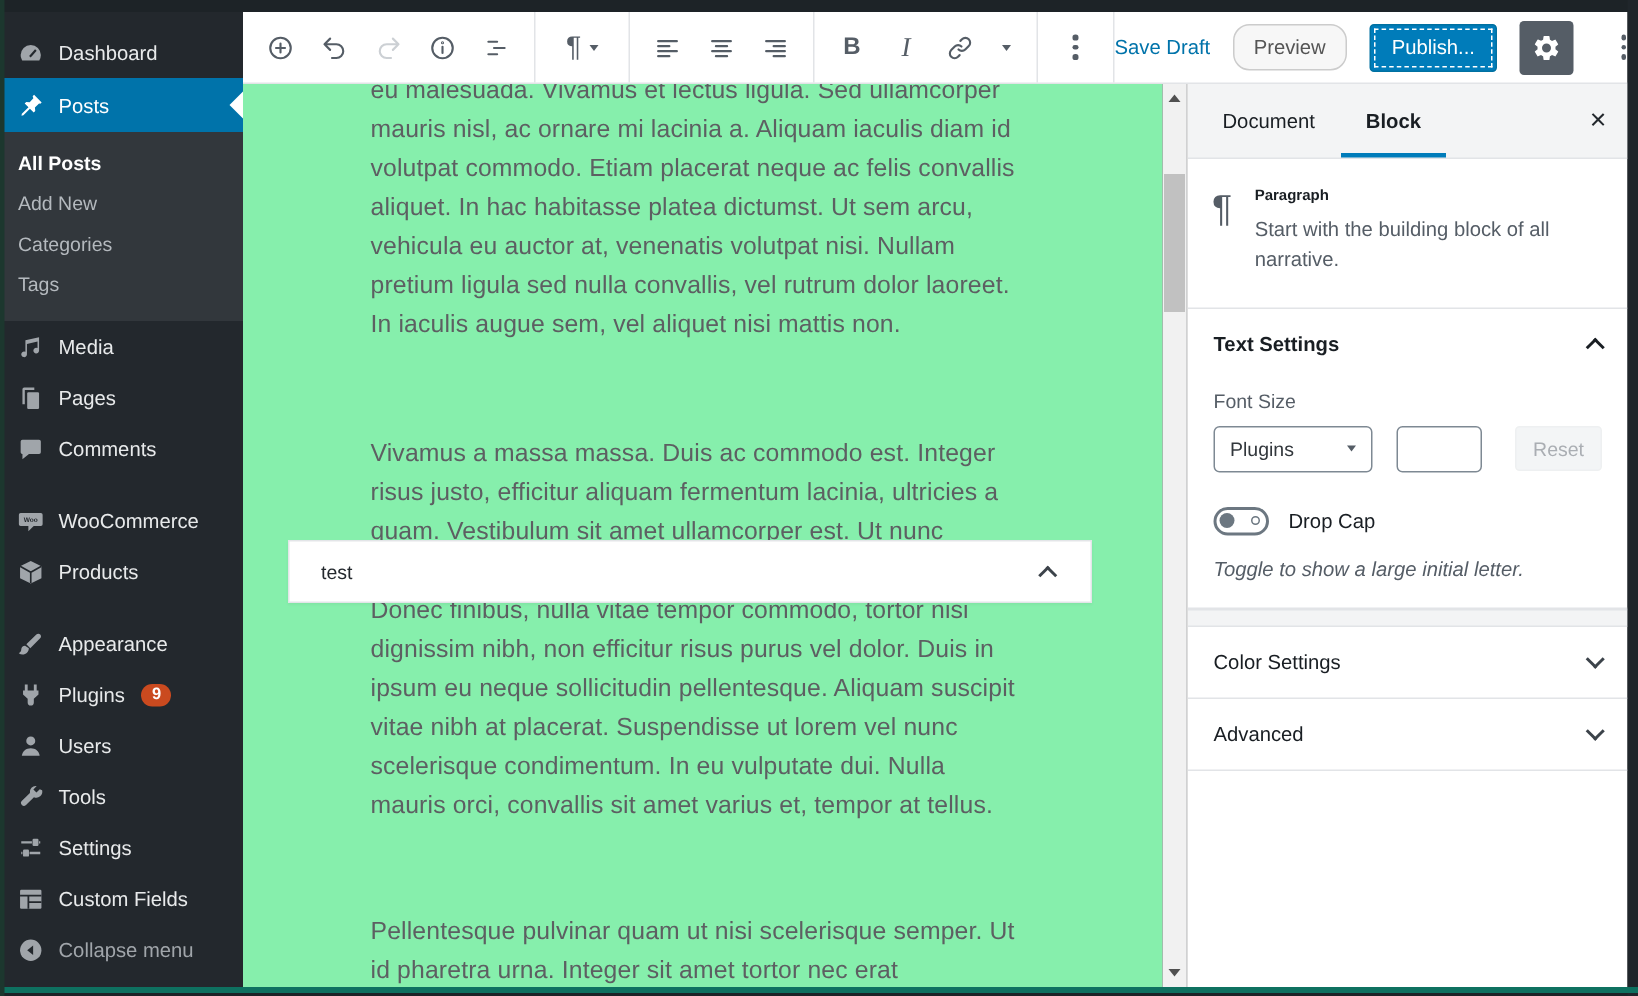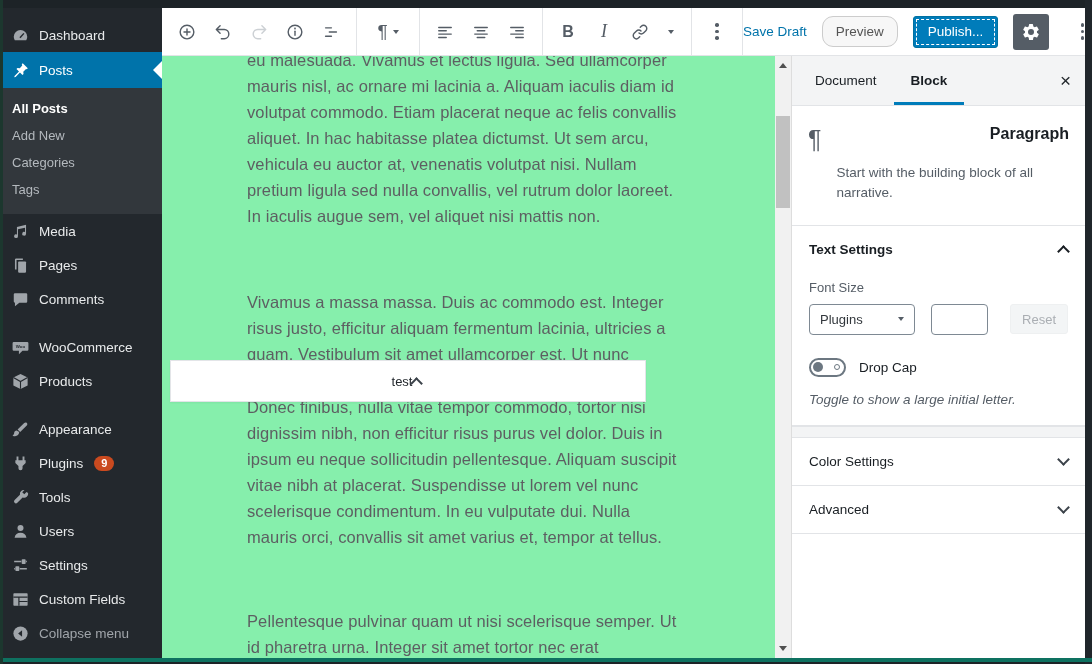--- a/index.html
+++ b/index.html
@@ -53,23 +53,23 @@
   .btn-gear { width:36px; height:36px; background:#555d66; border:none; border-radius:3px; display:flex;
               align-items:center; justify-content:center; cursor:pointer; }
   .btn-gear svg { width:20px; height:20px; fill:#fff; }
 
   
   #content-area { position:absolute; left:162px; top:56px; width:613px; height:602px; background:#86efac;
                   overflow:hidden; z-index:5; }
   .doc-para { position:absolute; left:85px; width:430px; font-size:16.5px; line-height:26px; color:#5d5f62;
               letter-spacing:.1px; cursor:text; }
   #para-1 { top:-9px; } #para-2 { top:233px; } #para-3 { top:338px; } #para-4 { top:552px; }
-  #metabox-bar { position:absolute; left:8px; top:304px; width:476px; height:42px; background:#fff;
+  #metabox-bar { position:absolute; left:30px; top:304px; width:536px; height:42px; background:#fff;
                  border:1px solid #e3e5e8; box-shadow:0 1px 2px rgba(0,0,0,.05); display:flex; align-items:center;
-                 justify-content:center; padding:0 24px 0 21px; z-index:8; cursor:pointer; }
+                 justify-content:space-between; padding:0 24px 0 21px; z-index:8; cursor:pointer; }
   #metabox-bar .mb-label { font-size:13px; color:#23282d; }
   .chev { width:9px; height:9px; border-right:2px solid #3c434a; border-bottom:2px solid #3c434a; }
   .chev.up { transform:rotate(-135deg); margin-top:4px; }
   .chev.down { transform:rotate(45deg); margin-bottom:4px; }
 
   
   #content-scrollbar { position:absolute; left:775px; top:56px; width:16px; height:602px; background:#f1f1f1; z-index:6; }
   .sb-up { position:absolute; top:7px; left:4px; width:0; height:0; border-left:4px solid transparent;
            border-right:4px solid transparent; border-bottom:5px solid #505050; cursor:pointer; }
   .sb-down { position:absolute; bottom:7px; left:4px; width:0; height:0; border-left:4px solid transparent;
@@ -80,21 +80,21 @@
   #settings-sidebar { position:absolute; left:791px; top:56px; width:294px; height:602px; background:#fff;
                       border-left:1px solid #ddd; z-index:6; color:#555d66; font-size:13px; }
   .sb-tabs { height:50px; background:#f3f4f5; border-bottom:1px solid #e2e4e7; display:flex; align-items:stretch;
              padding-left:6px; position:relative; }
   .sb-tab { padding:0 17px; display:flex; align-items:center; font-size:13.5px; color:#191e23; cursor:pointer; }
   .sb-tab.active { font-weight:bold; box-shadow:inset 0 -3px 0 0 #007cba; }
   .sb-close { position:absolute; right:14px; top:0; height:100%; display:flex; align-items:center;
               font-size:19px; color:#23282d; cursor:pointer; }
   .block-card { display:flex; gap:15px; padding:19px 16px 21px; border-bottom:1px solid #e2e4e7; }
   .block-card .pilcrow { font-size:25px; color:#555d66; line-height:1; margin-top:2px; }
-  .block-card h3 { font-size:16px; color:#191e23; font-weight:bold; margin-bottom:20px;text-align:right; }
+  .block-card h3 { font-size:10px; color:#191e23; font-weight:bold; margin-bottom:7px; }
   .block-card p { font-size:13.5px; line-height:1.5; color:#555d66; }
   .panel-header { display:flex; align-items:center; justify-content:space-between; padding:0 17px; height:48px;
                   cursor:pointer; color:#191e23; font-size:13.5px; }
   .panel-header.bold { font-weight:bold; }
   .panel-body { padding:0 17px 18px; }
   .field-label { color:#555d66; font-size:13px; margin:6px 0 9px; }
   .controls { display:flex; align-items:center; gap:16px; }
   .select-box { width:112px; height:31px; border:1px solid #7e8993; border-radius:4px; display:flex;
                 align-items:center; justify-content:space-between; padding:0 10px; color:#32373c; cursor:pointer; background:#fff; }
   .num-input { width:57px; height:31px; border:1px solid #7e8993; border-radius:4px; padding:0 8px;
@@ -214,34 +214,34 @@
           <path d="M7 8V3h2.4v5h5.2V3H17v5h1.5v3.4L14.6 15v3a2.6 2.6 0 0 1-5.2 0v-3l-3.9-3.6V8z"></path>
         </svg>
     </span>
     <span>Plugins</span>
     <span class="update-badge">9</span>
   </div>
 
   <div class="menu-item">
     <span class="mi">
       <svg viewBox="0 0 24 24">
-          <path d="M21.6 6.2a5 5 0 0 1-6.9 5.7L8 18.6A2.4 2.4 0 0 1 4.6 15l6.7-6.5A5 5 0 0 1 17 2.6l-2.8 2.8 2.6 2.6 2.8-2.8z"></path>
-        </svg>
-    </span>
-    <span>Tools</span>
-  </div>
-
-  <div class="menu-item">
-    <span class="mi">
-      <svg viewBox="0 0 24 24">
           <circle cx="12" cy="7.5" r="3.8"></circle>
           <path d="M4.5 20c.6-4 3.6-6.3 7.5-6.3s6.9 2.3 7.5 6.3z"></path>
         </svg>
     </span>
     <span>Users</span>
+  </div>
+
+  <div class="menu-item">
+    <span class="mi">
+      <svg viewBox="0 0 24 24">
+          <path d="M21.6 6.2a5 5 0 0 1-6.9 5.7L8 18.6A2.4 2.4 0 0 1 4.6 15l6.7-6.5A5 5 0 0 1 17 2.6l-2.8 2.8 2.6 2.6 2.8-2.8z"></path>
+        </svg>
+    </span>
+    <span>Tools</span>
   </div>
 
   <div class="menu-item">
     <span class="mi">
       <svg viewBox="0 0 24 24">
           <path d="M4 7h9M19 7h1M4 16h1M11 16h9" stroke="#a0a5aa" stroke-width="2" fill="none"></path>
           <rect x="13.5" y="4" width="5" height="6" rx="1"></rect>
           <rect x="5.5" y="13" width="5" height="6" rx="1"></rect>
         </svg>
     </span>

